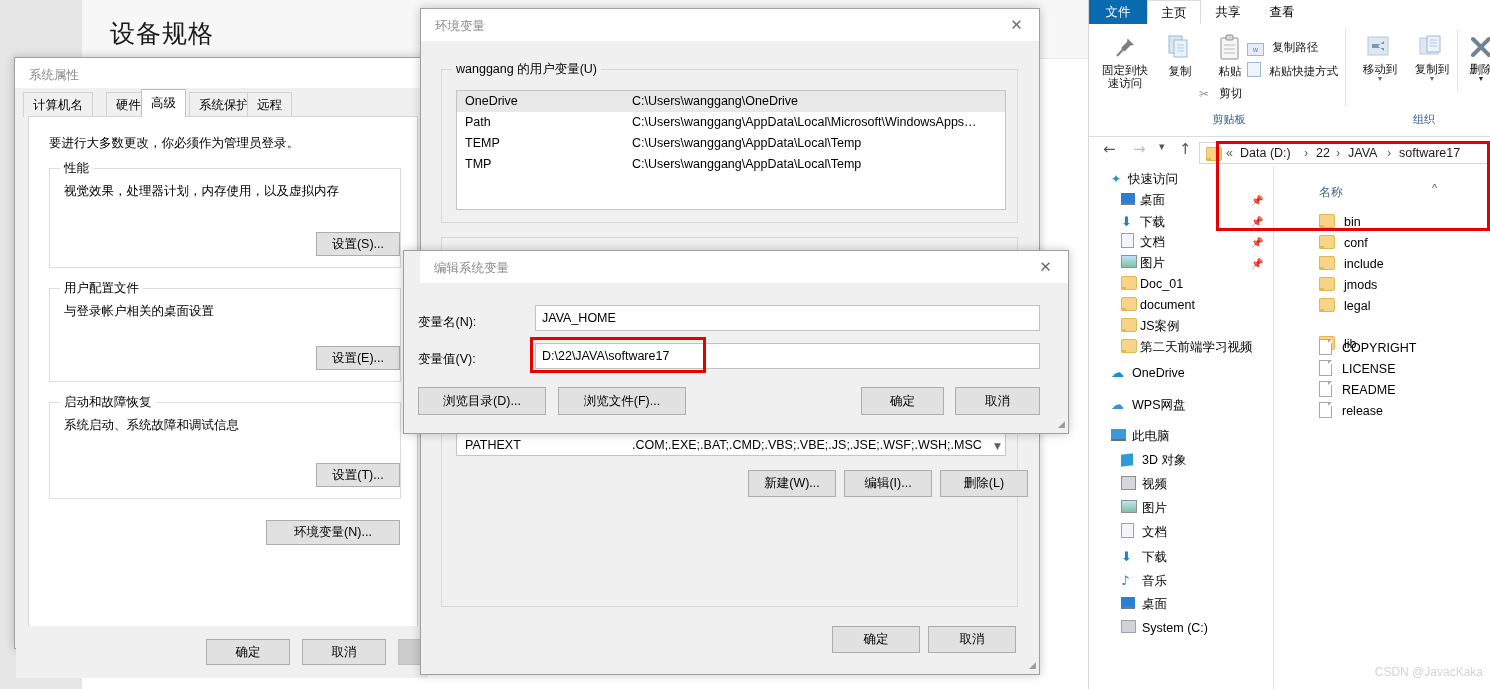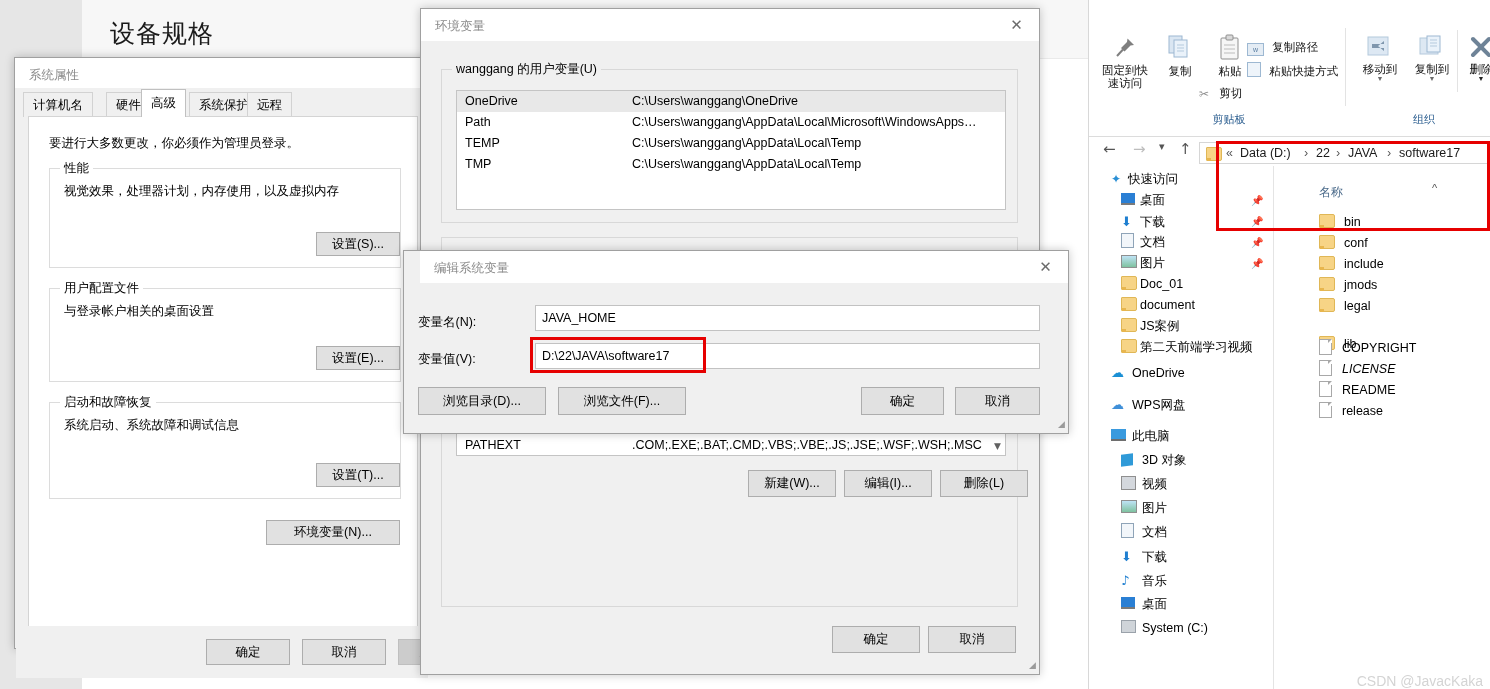--- a/index.html
+++ b/index.html
@@ -90,21 +90,21 @@
   #col-name{position:absolute;left:45px;top:18px;font-size:12px;color:#4a6a8a;}
   .fitem{position:absolute;left:0;height:21px;line-height:21px;font-size:12.5px;white-space:nowrap;}
   .folder-ico{display:inline-block;width:14px;height:12px;vertical-align:-2px;
      background:#f7d486;border:1px solid #e0b756;border-radius:1px 2px 2px 1px;position:relative;}
   .folder-ico:after{content:"";position:absolute;left:0;bottom:-1px;width:4px;height:3px;
      background:#e8b64e;}
   .file-ico{display:inline-block;width:11px;height:14px;vertical-align:-3px;
      background:#fff;border:1px solid #a8a8a8;position:relative;}
   .file-ico:after{content:"";position:absolute;right:-1px;top:-1px;border-width:0 0 4px 4px;
      border-style:solid;border-color:transparent transparent #fff #a8a8a8;}
-  #watermark{position:absolute;right:8px;bottom:0;font-size:14px;color:#d4d4d4;margin-left:40px;}
+  #watermark{position:absolute;right:8px;bottom:10px;font-size:12px;color:#d4d4d4;margin-left:40px;}
   .sq{display:inline-block;}
 </style>
 </head>
 <body>
 
 <div class="abs" id="bg-settings">
   <div class="abs" id="bg-nav-strip"></div>
   <div class="abs" id="bg-page-header"></div>
   <div class="abs" id="bg-page-title">设备规格</div>
   <div class="abs" id="ms-link">阅读适用于我们服务的 Microsoft 服务协议</div>
@@ -238,20 +238,26 @@
 
   <div class="btn abs" style="left:14px;top:136px;width:128px;height:28px;">浏览目录(D)...</div>
   <div class="btn abs" style="left:154px;top:136px;width:128px;height:28px;">浏览文件(F)...</div>
   <div class="btn abs" style="left:457px;top:136px;width:83px;height:28px;">确定</div>
   <div class="btn abs" style="left:551px;top:136px;width:85px;height:28px;">取消</div>
   <div class="abs" style="right:3px;bottom:2px;width:12px;height:12px;color:#9a9a9a;font-size:9px;text-align:right;">◢</div>
 </div>
 
 <div class="abs" id="explorer">
 
+  <div id="ribbon-tabs">
+    <div class="rtab file" style="left:0;width:58px;">文件</div>
+    <div class="rtab sel" style="left:58px;width:54px;">主页</div>
+    <div class="rtab" style="left:112px;width:54px;">共享</div>
+    <div class="rtab" style="left:166px;width:54px;">查看</div>
+  </div>
 
   <div id="ribbon">
 
     <div class="rbtn" style="left:6px;top:10px;width:60px;">
       <svg width="26" height="26" viewBox="0 0 26 26">
         <path d="M14 3 L22 11 L18.5 11.5 L12.5 17.5 L9 14 L15 8 L15.5 4.5 Z" fill="#7f7f7f"></path>
         <line x1="11" y1="15.5" x2="5" y2="22" stroke="#7f7f7f" stroke-width="2"></line>
       </svg>
       <div style="white-space:pre-line;margin-top:1px;">固定到快
 速访问</div>
@@ -429,21 +435,21 @@
       <div id="col-name">名称</div>
       <div class="abs" style="left:158px;top:16px;font-size:11px;color:#555;">^</div>
 
       <div class="fitem" style="left:45px;top:46px;"><span class="folder-ico"></span><span style="margin-left:9px;">bin</span></div>
       <div class="fitem" style="left:45px;top:67px;"><span class="folder-ico"></span><span style="margin-left:9px;">conf</span></div>
       <div class="fitem" style="left:45px;top:88px;"><span class="folder-ico"></span><span style="margin-left:9px;">include</span></div>
       <div class="fitem" style="left:45px;top:109px;"><span class="folder-ico"></span><span style="margin-left:9px;">jmods</span></div>
       <div class="fitem" style="left:45px;top:130px;"><span class="folder-ico"></span><span style="margin-left:9px;">legal</span></div>
       <div class="fitem" style="left:45px;top:168px;"><span class="folder-ico"></span><span style="margin-left:9px;">lib</span></div>
       <div class="fitem" style="left:45px;top:172px;"><span class="file-ico"></span><span style="margin-left:10px;">COPYRIGHT</span></div>
-      <div class="fitem" style="left:45px;top:193px;"><span class="file-ico"></span><span style="margin-left:10px;font-style:italic;">LICENSE</span></div>
+      <div class="fitem" style="left:45px;top:193px;"><span class="file-ico"></span><span style="margin-left:10px;">LICENSE</span></div>
       <div class="fitem" style="left:45px;top:214px;"><span class="file-ico"></span><span style="margin-left:10px;">README</span></div>
       <div class="fitem" style="left:45px;top:235px;"><span class="file-ico"></span><span style="margin-left:10px;">release</span></div>
     </div>
 
     <div id="watermark">CSDN @JavacKaka</div>
   </div>
 
   <div class="redbox" style="left:127px;top:141px;width:274px;height:90px;"></div>
 </div>
 

